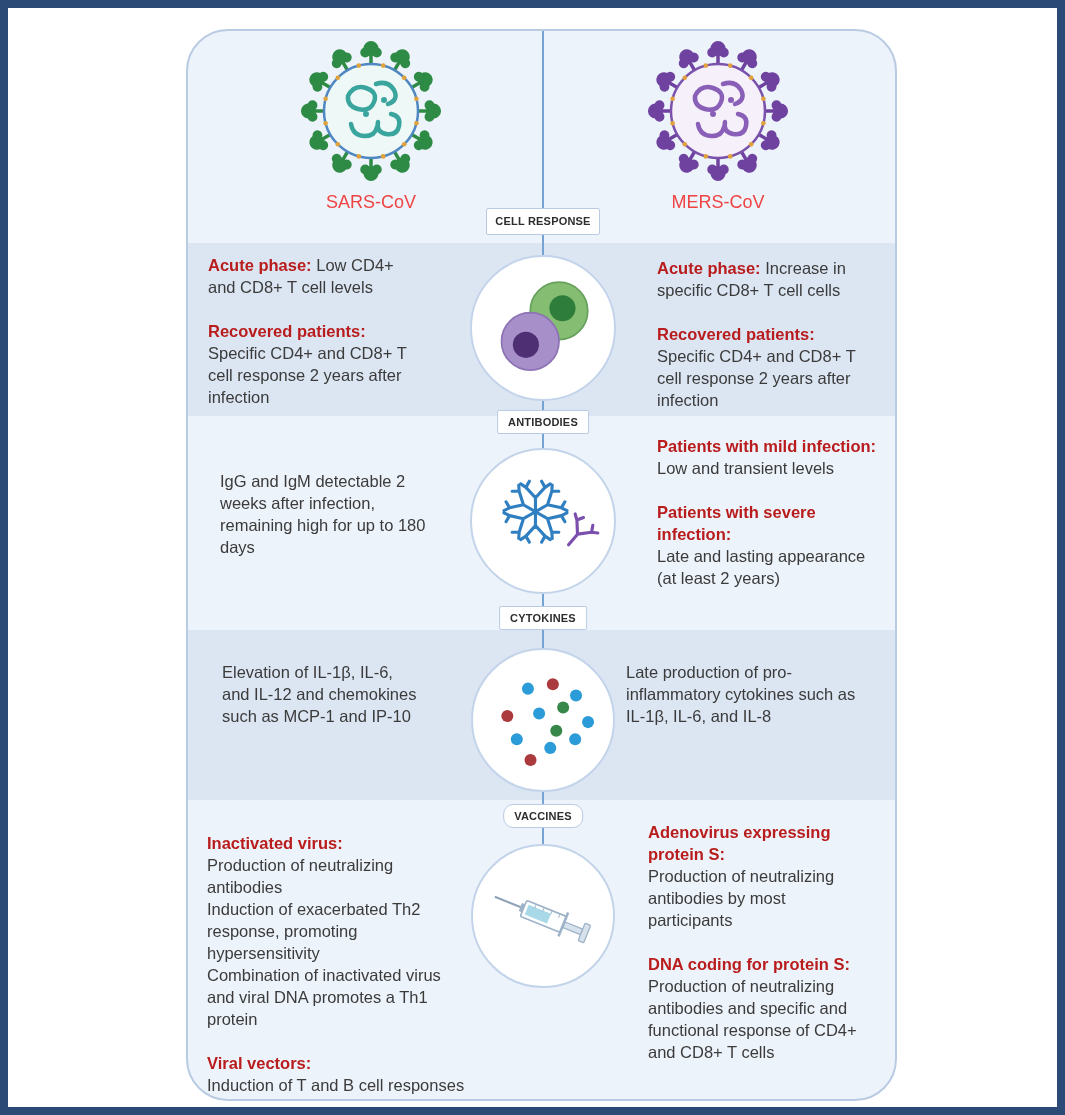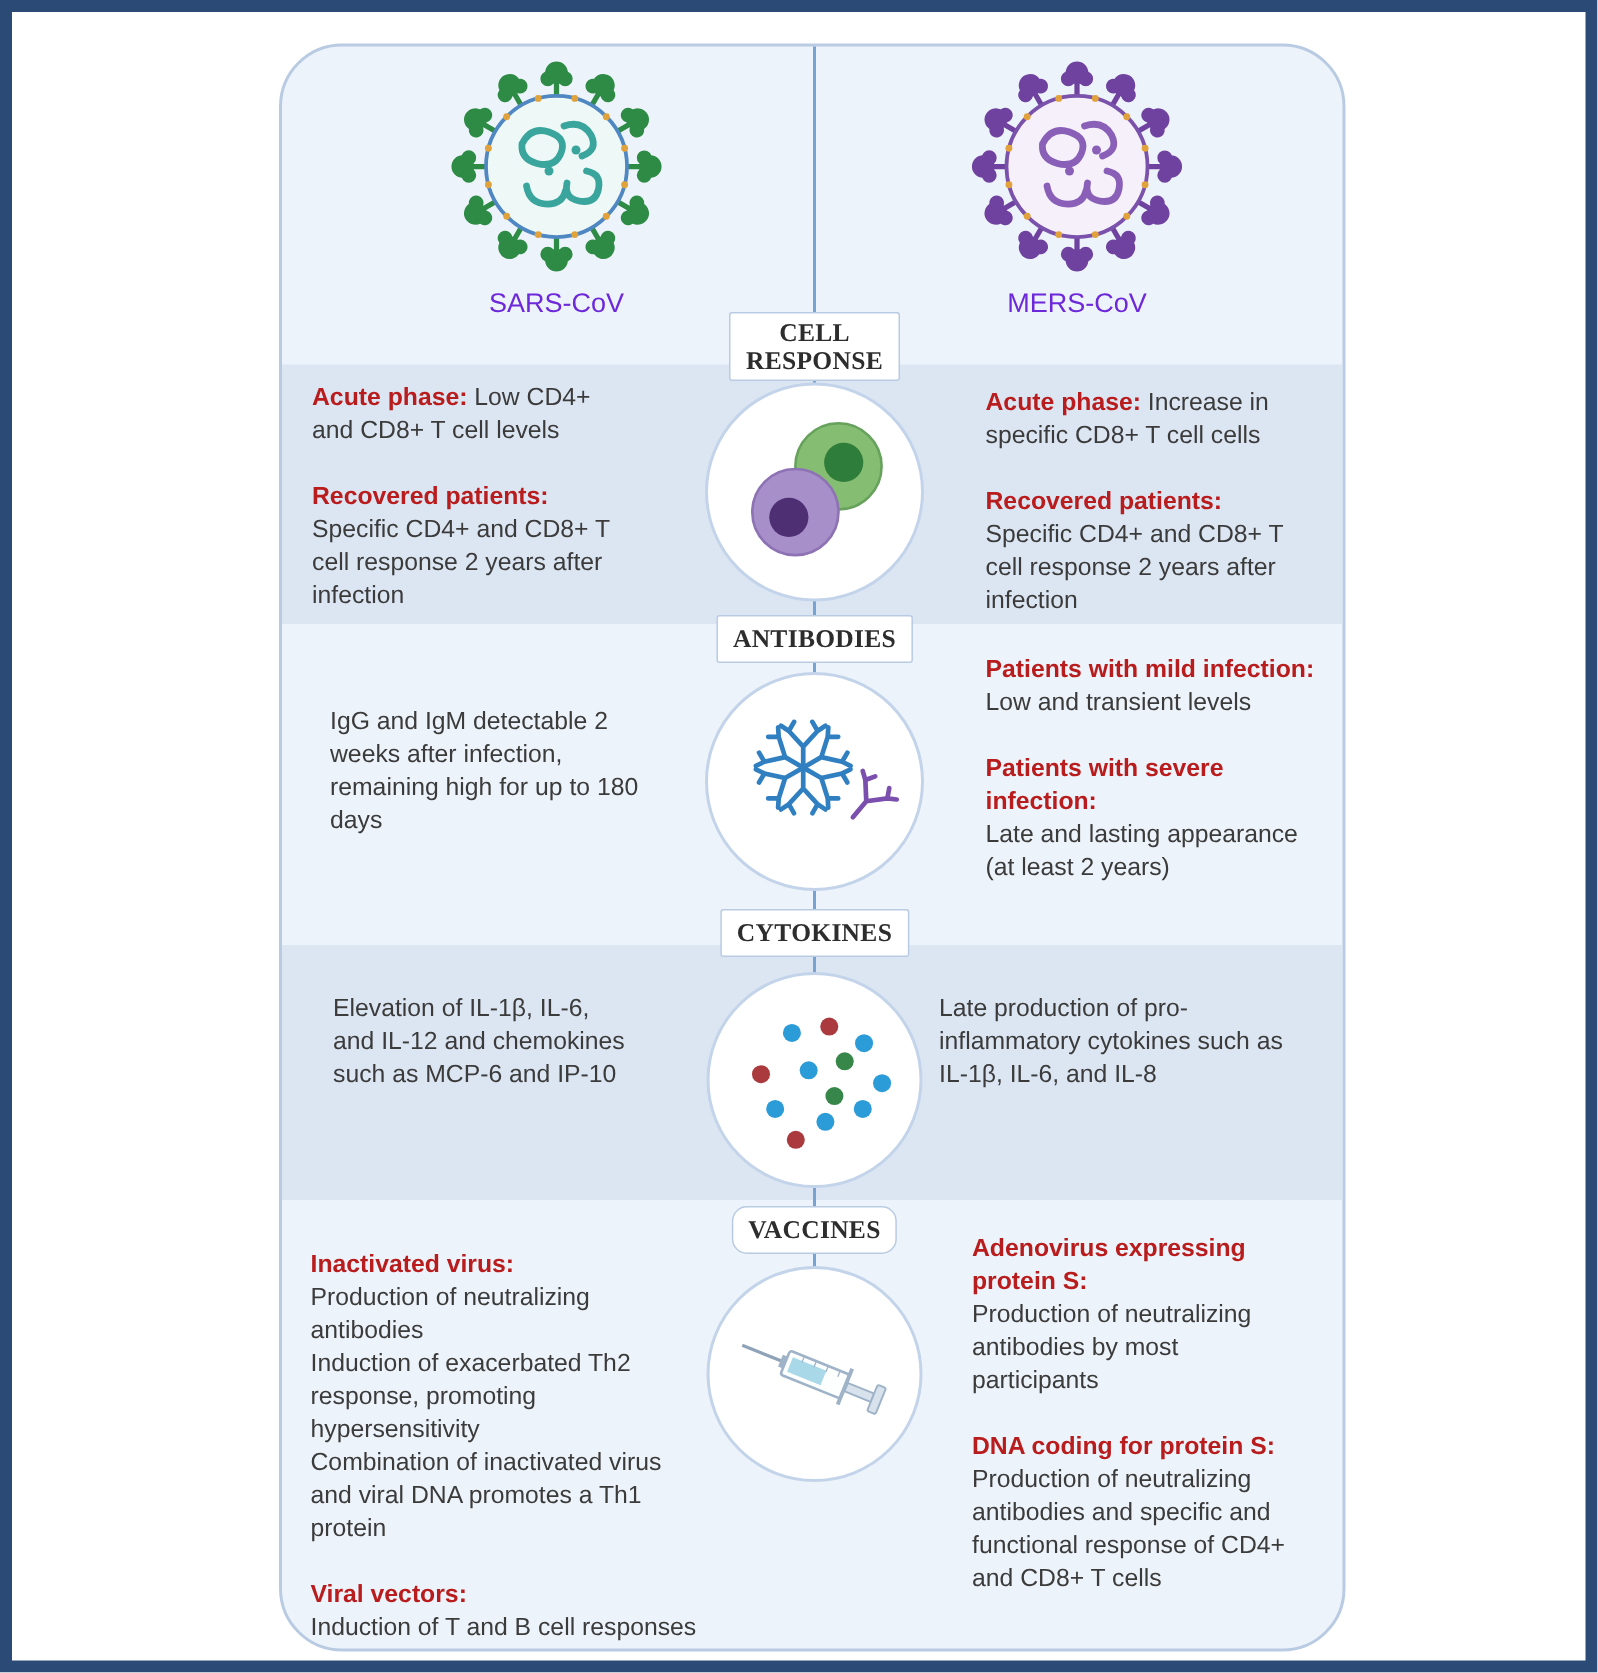--- a/index.html
+++ b/index.html
@@ -12,28 +12,28 @@
     position:absolute;left:178px;top:21px;width:711px;height:1072px;box-sizing:border-box;
     background:#edf3fa;border:2px solid #b9cbe2;border-radius:42px;overflow:hidden;
   }
   .band{position:absolute;left:0;right:0;background:#dce6f3;}
   .band-1{top:212px;height:173px;}
   .band-3{top:599px;height:170px;}
   .vline{position:absolute;left:534px;top:23px;width:2px;height:952px;background:#76a3d4;}
   .virus-svg{position:absolute;width:150px;height:150px;}
   .virus-sars{left:288px;top:28px;--spike:#2e8b45;--mem:#4f87c2;--body:#eef8f7;--inner:#3aa59d;--dot:#e2a23b;}
   .virus-mers{left:635px;top:28px;--spike:#6f42a0;--mem:#7a51ab;--body:#f5f0fa;--inner:#8a5fb8;--dot:#e2a23b;}
-  .virus-label{position:absolute;top:184px;width:150px;text-align:center;font-size:18px;color:#6d28d9;}
+  .virus-label{position:absolute;top:184px;width:150px;text-align:center;font-size:18px;color:#ef4444;}
   .virus-label.sars{left:288px;}
   .virus-label.mers{left:635px;}
   .label-box{
     position:absolute;left:535px;transform:translateX(-50%);
     background:#ffffff;border:1.5px solid #b9cbe2;border-radius:2px;
-    font-size:17px;font-weight:bold;color:#2d2d2d;text-align:center;
-    padding:5px 10px;letter-spacing:.2px;font-family:Liberation Serif, serif;
+    font-size:11px;font-weight:bold;color:#2d2d2d;text-align:center;
+    padding:5px 10px;letter-spacing:.2px;
   }
   .label-cell{top:200px;width:96px;line-height:19px;padding:3px 8px;}
   .label-antibodies{top:402px;white-space:nowrap;}
   .label-cytokines{top:598px;white-space:nowrap;}
   .label-vaccines{top:796px;white-space:nowrap;border-radius:10px;}
   .icon-circle{
     position:absolute;background:#ffffff;border:2px solid #c3d4ea;border-radius:50%;
     box-sizing:border-box;display:flex;align-items:center;justify-content:center;
   }
   .icon-circle svg{width:92%;height:92%;}
@@ -301,21 +301,21 @@
       <span>Low and transient levels</span>
     </p>
     <p class="blk">
       <strong class="block">Patients with severe infection:</strong>
       <span>Late and lasting appearance (at least 2 years)</span>
     </p>
   </div>
 
   <div class="tblock s3-left">
     <p class="blk">
-      <span>Elevation of IL-1β, IL-6, and IL-12 and chemokines such as MCP-6 and IP-10</span>
+      <span>Elevation of IL-1β, IL-6, and IL-12 and chemokines such as MCP-1 and IP-10</span>
     </p>
   </div>
   <div class="tblock s3-right">
     <p class="blk">
       <span>Late production of pro-inflammatory cytokines such as IL-1β, IL-6, and IL-8</span>
     </p>
   </div>
 
   <div class="tblock s4-left">
     <p class="blk">

